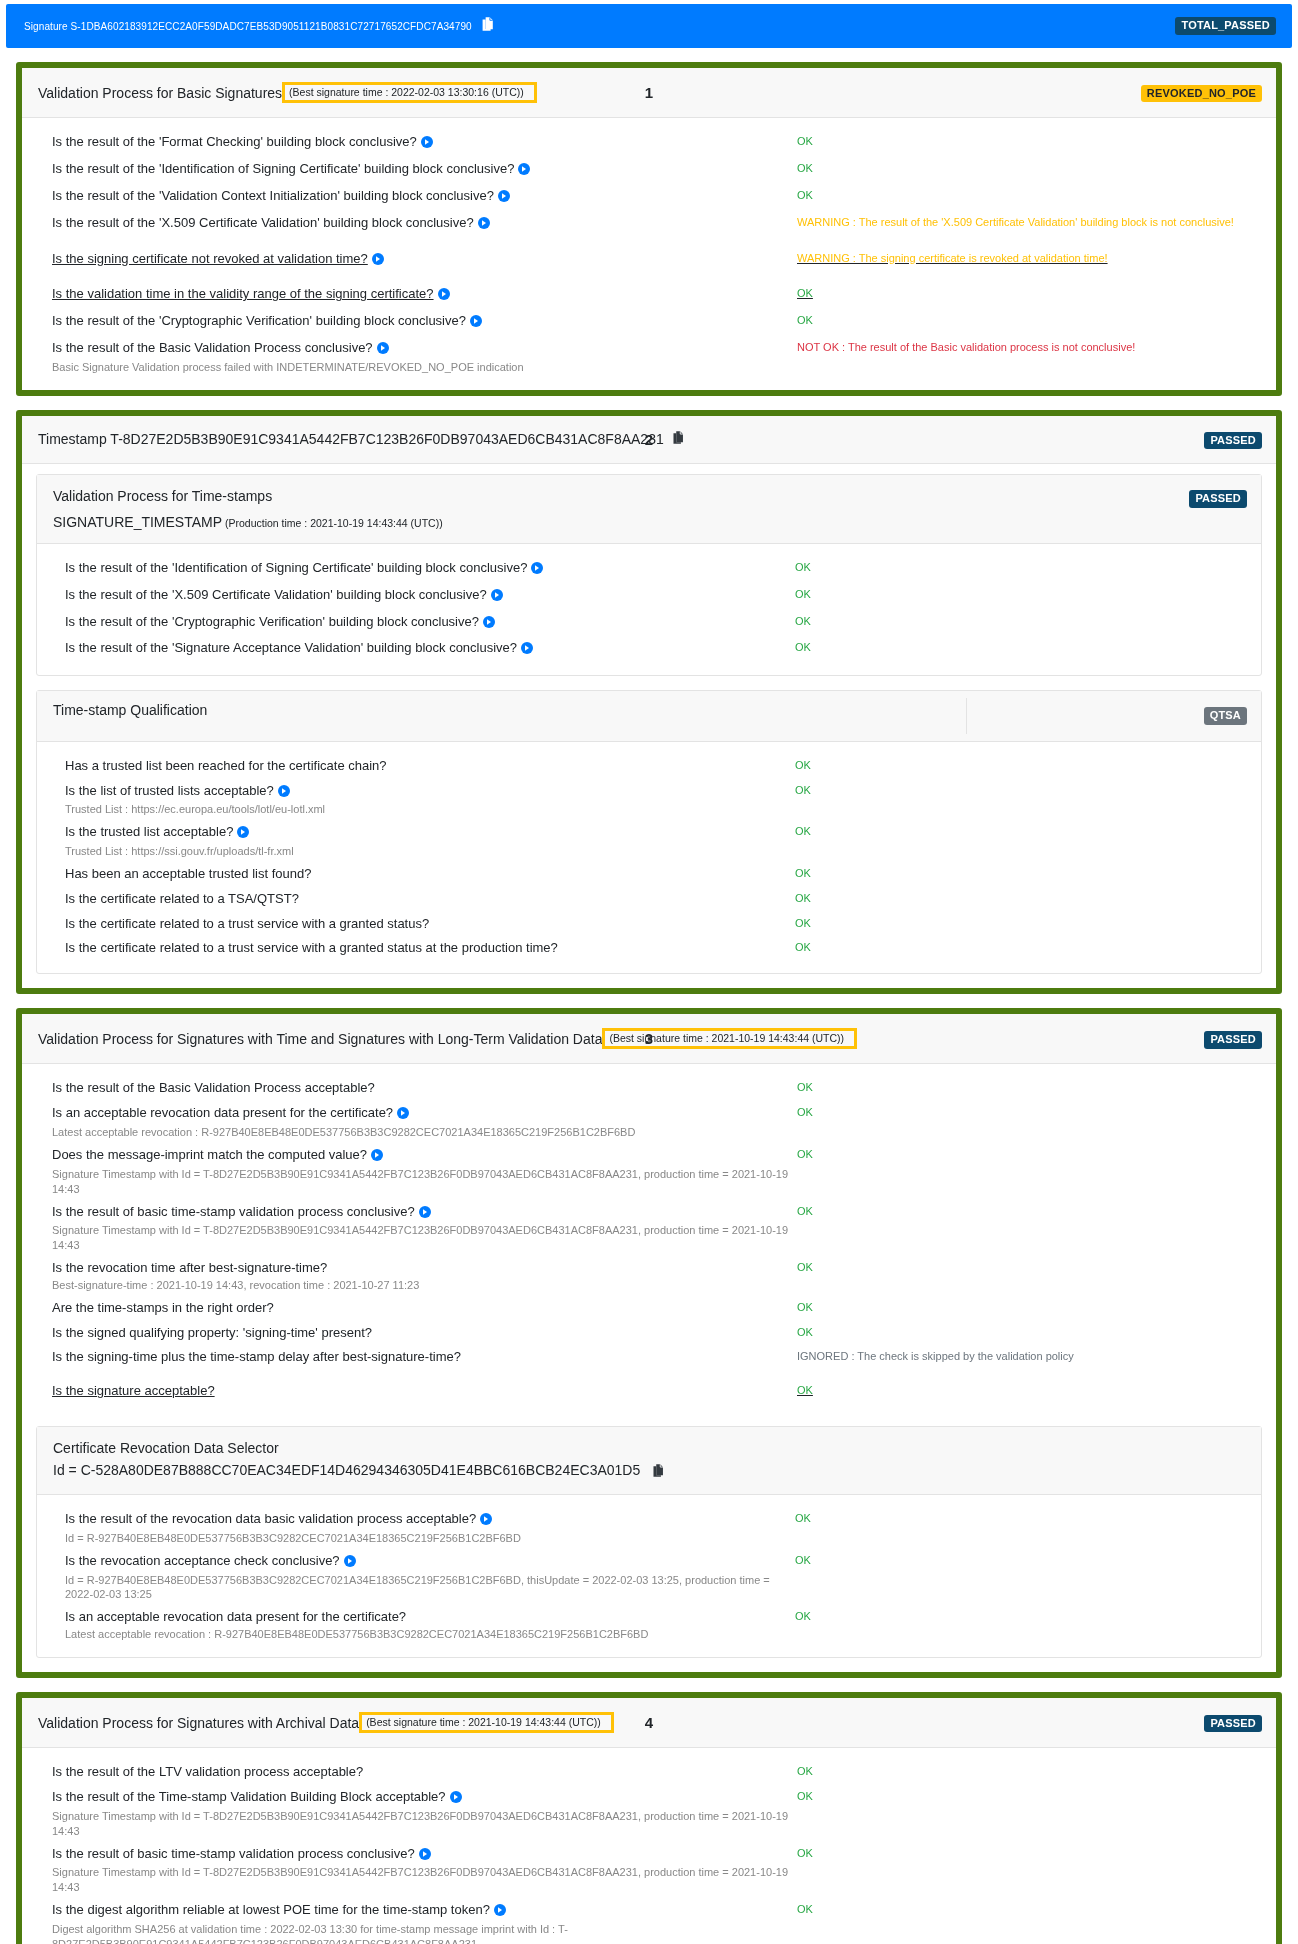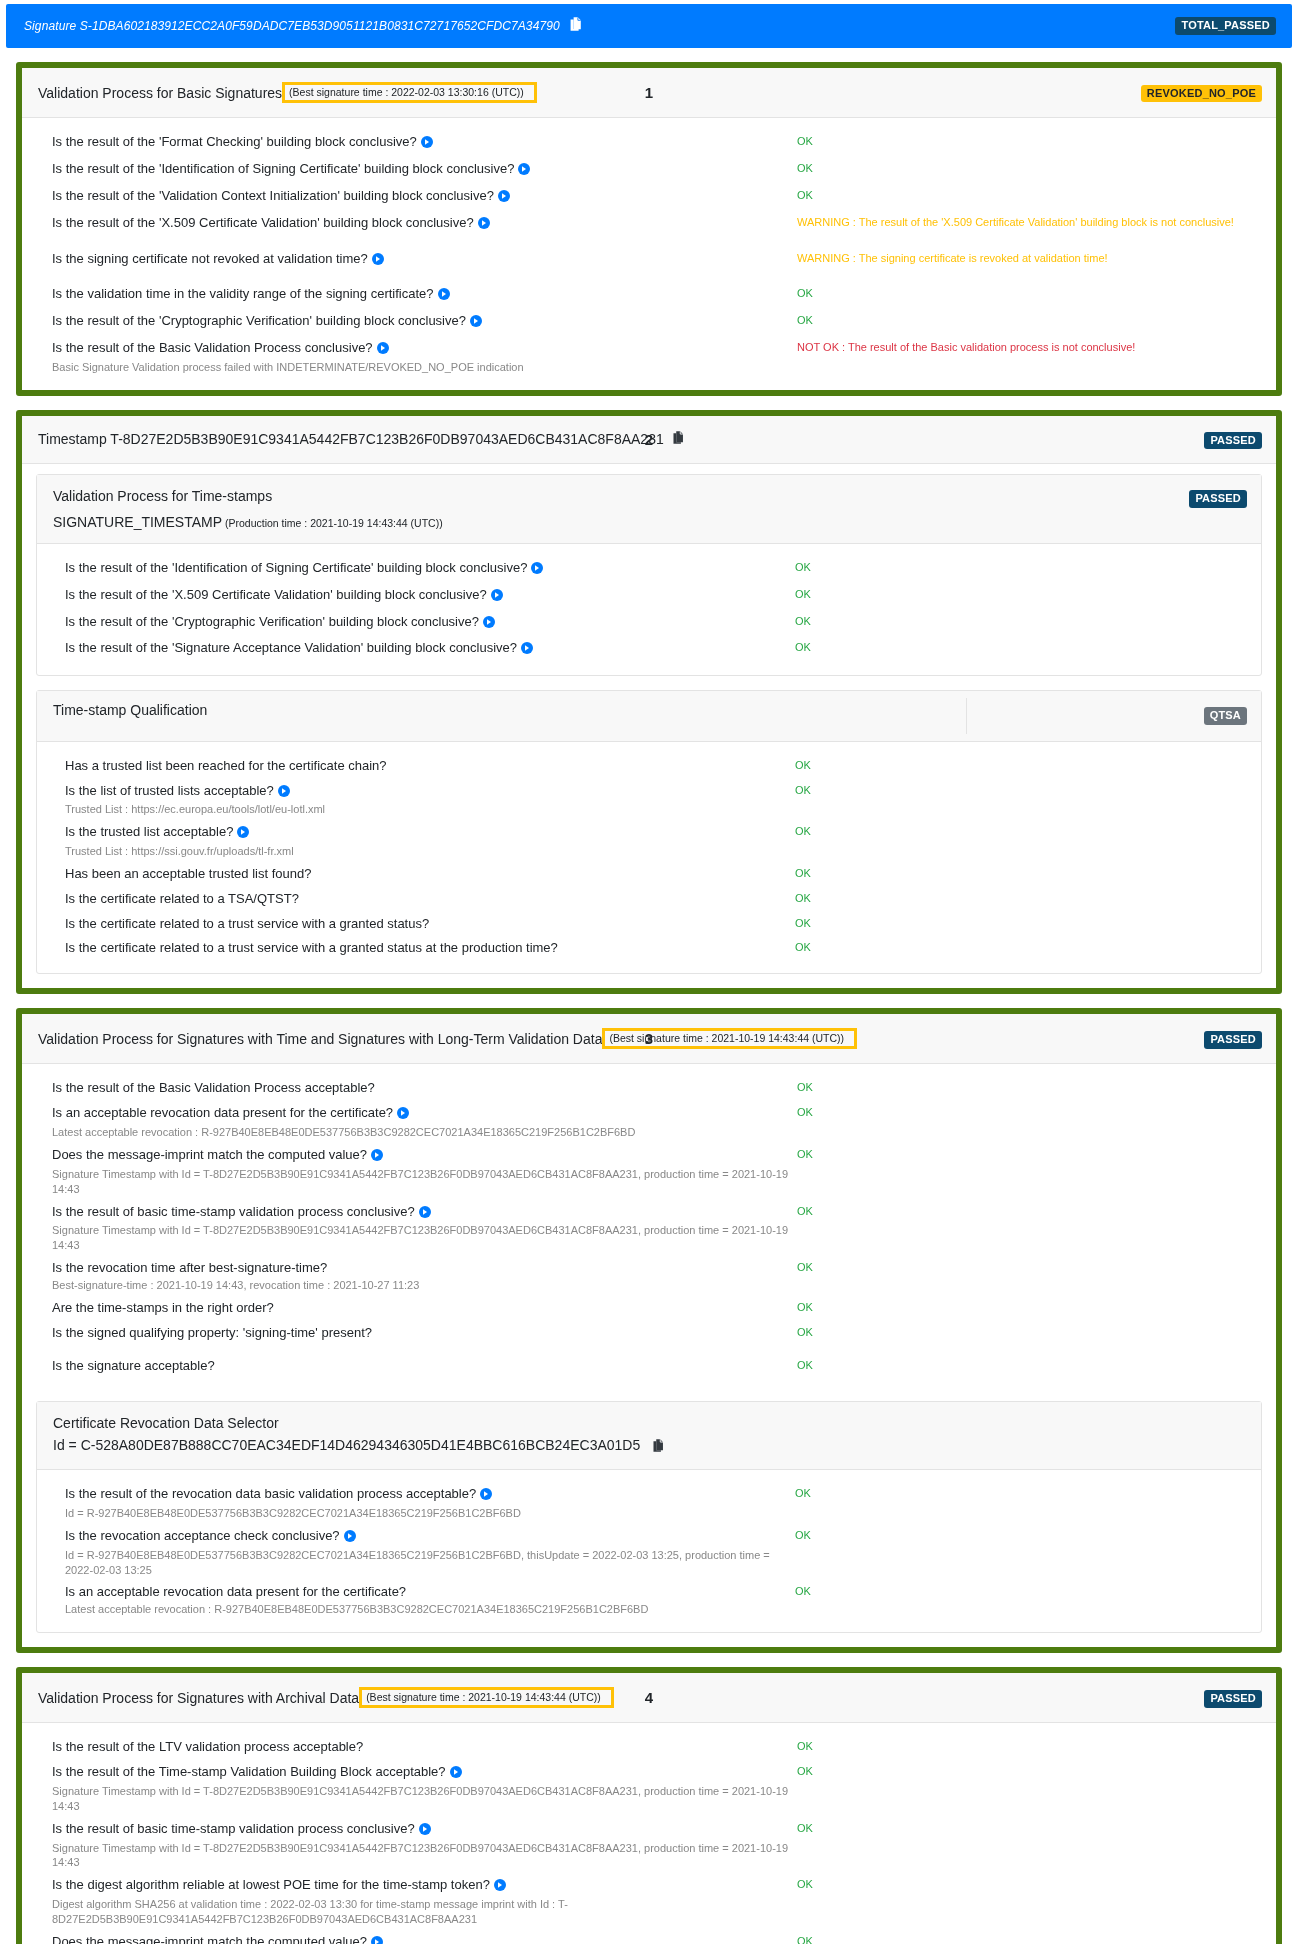--- a/index.html
+++ b/index.html
@@ -17,21 +17,21 @@
   .sig-header {
     background: #007bff;
     color: #ffffff;
     height: 44px;
     display: flex;
     align-items: center;
     padding: 0 16px 0 18px;
     margin: 4px 6px 0 6px;
     border-radius: 2px;
   }
-  .sig-header .title { font-size: 12px; letter-spacing: .1px; font-style: italic; }
+  .sig-header .title { font-size: 10px; letter-spacing: .1px; }
   .copy-ic { display:inline-block; margin-left:9px; vertical-align:-3px; }
   .badge {
     font-size: 11px;
     font-weight: bold;
     letter-spacing: .2px;
     padding: 3px 6px 3px 6px;
     border-radius: 3px;
     color:#fff;
     white-space: nowrap;
     line-height: 1.05;
@@ -122,21 +122,21 @@
   .row .status {
     flex:1 1 auto;
     font-size:11px;
     line-height:1.45;
     padding-top:1px;
   }
   .st-ok      { color:#28a745; }
   .st-warning { color:#ffc107; }
   .st-error   { color:#dc3545; }
   .st-ignored { color:#6c757d; }
-  .row.gap { margin-top:9px; }
+  .row.gap { margin-top:9px;text-decoration:underline; }
 
   .arrow-ic { display:inline-block; vertical-align:-2px; margin-left:4px; }
 
   .doc-ic { display:inline-block; vertical-align:-3px; margin-left:8px; }
 </style>
 </head>
 <body>
 
 <div class="page">
 
@@ -360,20 +360,24 @@
           <div class="status st-ok">OK</div>
         </div>
         <div class="row">
           <div class="q"><span>Are the time-stamps in the right order?</span></div>
           <div class="status st-ok">OK</div>
         </div>
         <div class="row">
           <div class="q"><span>Is the signed qualifying property: 'signing-time' present?</span></div>
           <div class="status st-ok">OK</div>
         </div>
+        <div class="row">
+          <div class="q"><span>Is the signing-time plus the time-stamp delay after best-signature-time?</span></div>
+          <div class="status st-ignored">IGNORED : The check is skipped by the validation policy</div>
+        </div>
         <div class="row gap">
           <div class="q"><span>Is the signature acceptable?</span></div>
           <div class="status st-ok">OK</div>
         </div>
       </div>
 
     <div class="panel inner">
       <div class="panel-head stacked">
         <div class="row1">
           <span class="ph-title">Certificate Revocation Data Selector</span>

